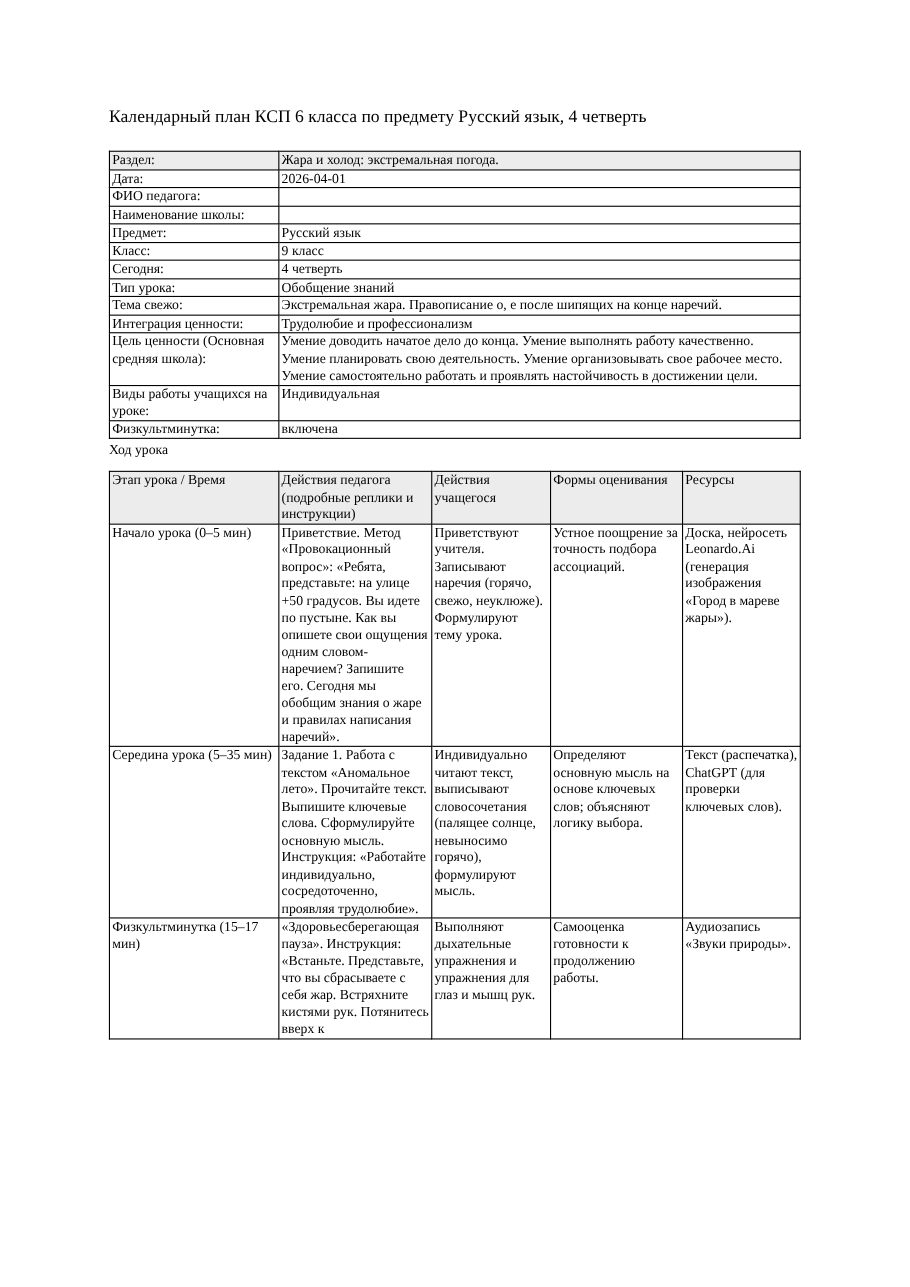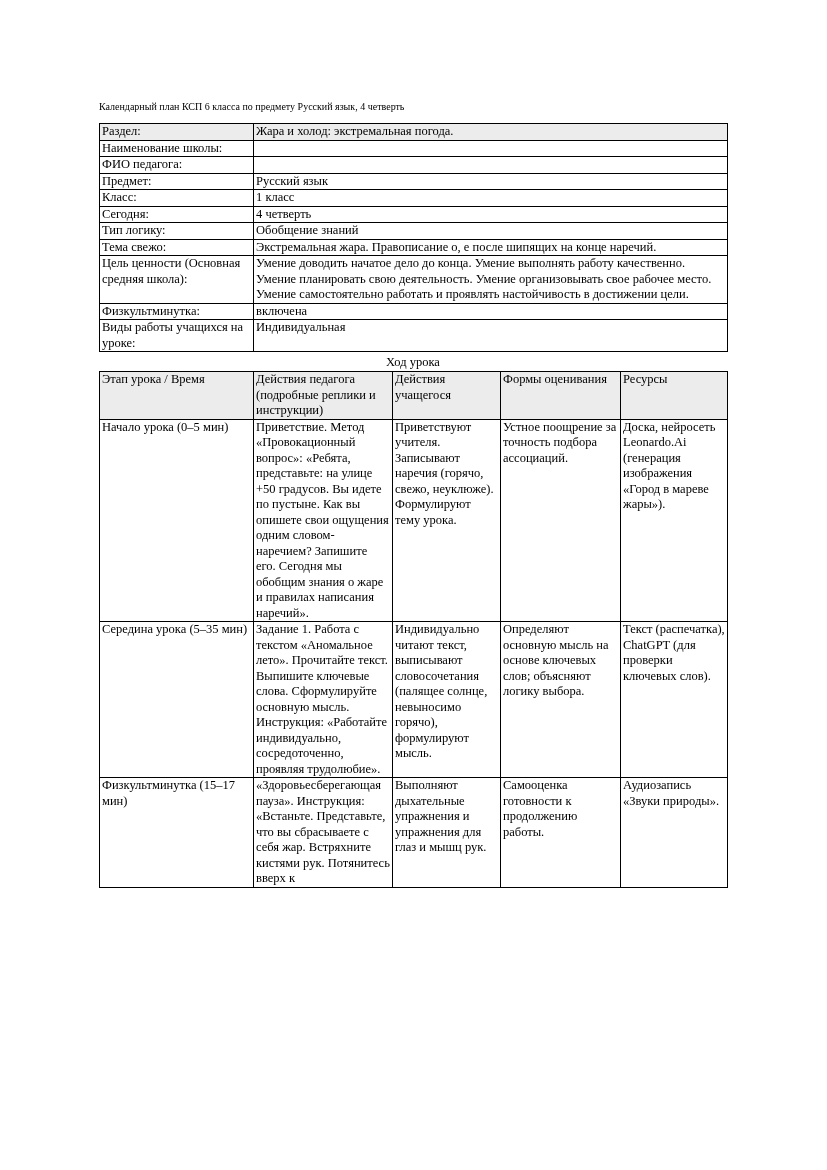--- a/index.html
+++ b/index.html
@@ -15,23 +15,23 @@
     color: #000000;
     overflow: hidden;
   }
   .page {
     position: absolute;
     left: 99px;
     top: 99px;
     width: 628px;
   }
   .doc-title {
-    font-size: 10px;
+    font-size: 16px;
     line-height: 15px;
-    margin: 0 0 9px 0;
+    margin: 0 0 23px 0;
     white-space: nowrap;
   }
   table {
     border-collapse: collapse;
     table-layout: fixed;
     width: 628px;
   }
   td, th {
     border: 1px solid #000000;
     padding: 0 2px;
@@ -41,80 +41,87 @@
     font-weight: normal;
     text-align: left;
     word-wrap: break-word;
   }
   tr.shaded td, tr.shaded th {
     background: #ececec;
   }
   .flow-heading {
     font-size: 12.5px;
     line-height: 15px;
-    margin: 3px 0 1px 0;
-    text-align: center;
+    margin: 3px 0 11px 0;
   }
 </style>
 </head>
 <body>
 
 <div class="page">
 
   <p class="doc-title">Календарный план КСП 6 класса по предмету Русский язык, 4 четверть</p>
 
   <table>
     <colgroup>
         <col style="width:154px">
         <col style="width:474px">
       </colgroup>
     <tbody>
       <tr class="shaded">
         <td>Раздел:</td>
         <td>Жара и холод: экстремальная погода.</td>
       </tr>
       <tr>
-        <td>Наименование школы:</td>
+        <td>Дата:</td>
+        <td>2026-04-01</td>
+      </tr>
+      <tr>
+        <td>ФИО педагога:</td>
         <td></td>
       </tr>
       <tr>
-        <td>ФИО педагога:</td>
+        <td>Наименование школы:</td>
         <td></td>
       </tr>
       <tr>
         <td>Предмет:</td>
         <td>Русский язык</td>
       </tr>
       <tr>
         <td>Класс:</td>
-        <td>1 класс</td>
+        <td>9 класс</td>
       </tr>
       <tr>
         <td>Сегодня:</td>
         <td>4 четверть</td>
       </tr>
       <tr>
-        <td>Тип логику:</td>
+        <td>Тип урока:</td>
         <td>Обобщение знаний</td>
       </tr>
       <tr>
         <td>Тема свежо:</td>
         <td>Экстремальная жара. Правописание о, е после шипящих на конце наречий.</td>
       </tr>
       <tr>
+        <td>Интеграция ценности:</td>
+        <td>Трудолюбие и профессионализм</td>
+      </tr>
+      <tr>
         <td>Цель ценности (Основная средняя школа):</td>
         <td>Умение доводить начатое дело до конца. Умение выполнять работу качественно. Умение планировать свою деятельность. Умение организовывать свое рабочее место. Умение самостоятельно работать и проявлять настойчивость в достижении цели.</td>
       </tr>
       <tr>
+        <td>Виды работы учащихся на уроке:</td>
+        <td>Индивидуальная</td>
+      </tr>
+      <tr>
         <td>Физкультминутка:</td>
         <td>включена</td>
-      </tr>
-      <tr>
-        <td>Виды работы учащихся на уроке:</td>
-        <td>Индивидуальная</td>
       </tr>
     </tbody>
   </table>
 
   <p class="flow-heading">Ход урока</p>
 
   <table>
     <colgroup>
       <col style="width:154px">
         <col style="width:139px">

